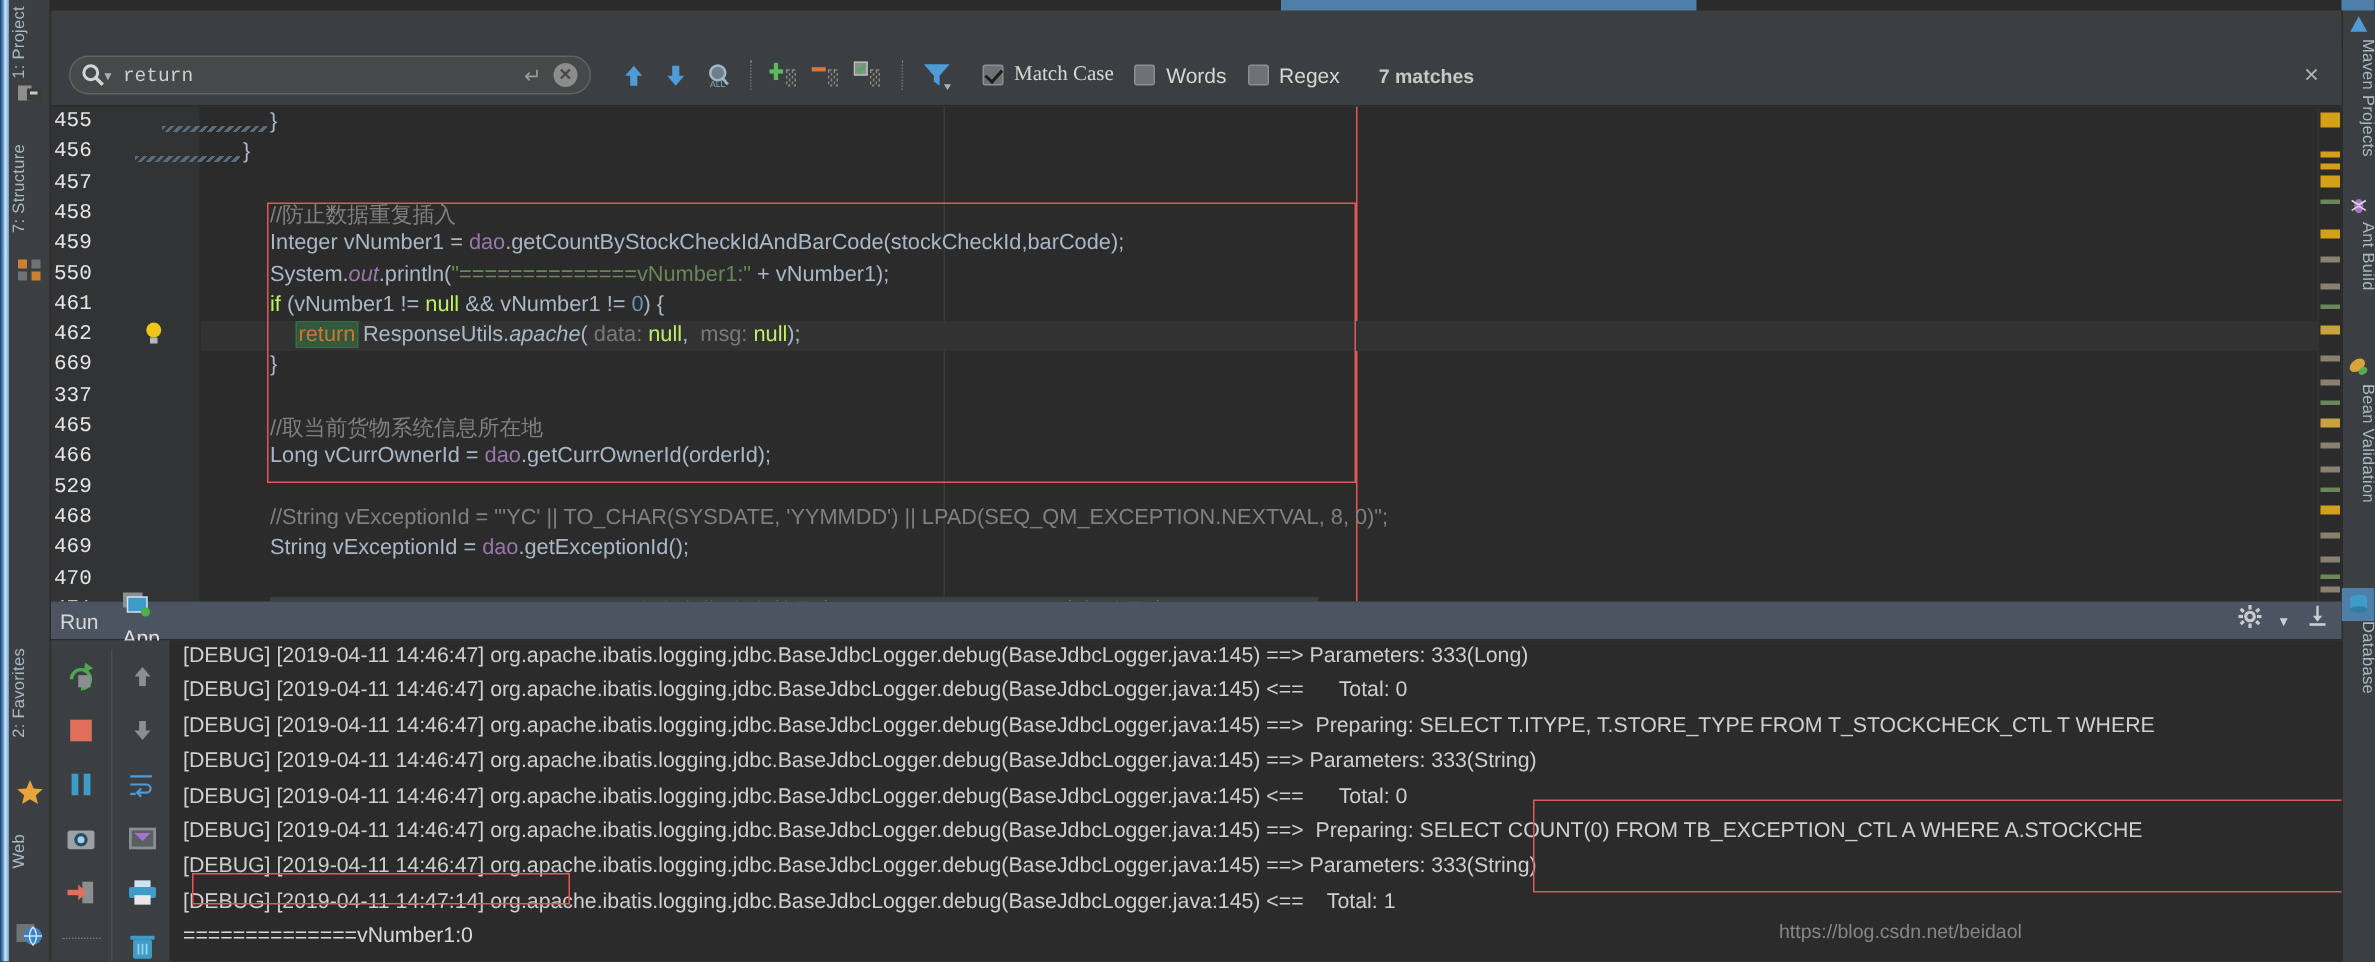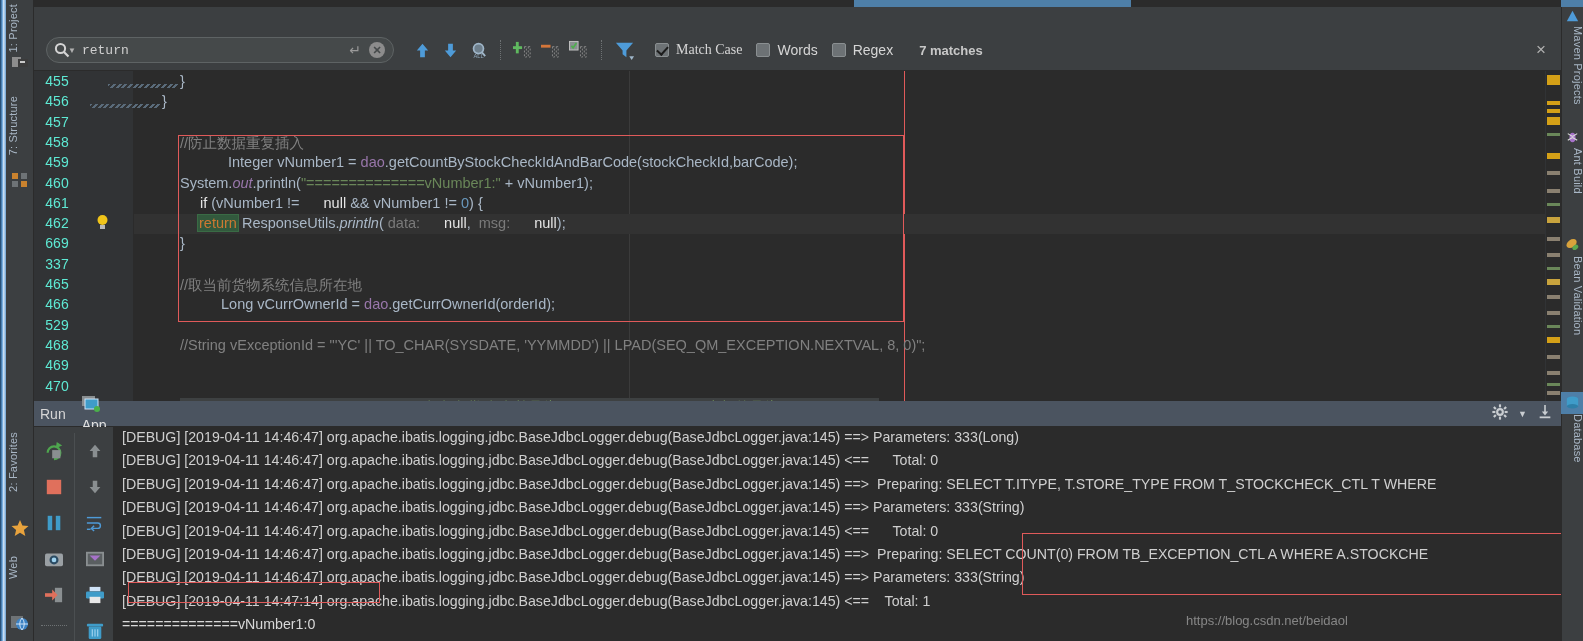--- a/index.html
+++ b/index.html
@@ -100,36 +100,36 @@
   
   .editor {
     position: absolute; left: 34px; top: 71px; right: 22px; height: 330px;
     background: #2b2b2b; overflow: hidden;
   }
   .gutter {
     position: absolute; left: 0; top: 0; width: 88px; height: 100%;
     background: #313335;
   }
   .gutter .num {
-    position: absolute; right: 44px; width: 42px; text-align: center;
-    color: #5eead4; font-size: 14px; font-family: Liberation Sans, sans-serif;
+    position: absolute; right: 44px; width: 42px; text-align: left;
+    color: #e5e5e5; font-size: 14px; font-family: Liberation Mono, monospace;
   }
   .bulb {
     position: absolute; left: 62px; width: 13px; height: 17px;
   }
   .foldcol {
     position: absolute; left: 88px; top: 0; width: 12px; height: 100%;
     background: #313335; border-right: 1px solid #2b2b2b;
   }
   .codearea { position: absolute; left: 100px; top: 0; right: 0; height: 100%; }
   .cline {
     position: absolute; left: 0; white-space: pre; font-size: 14.5px;
     font-family: "Liberation Sans", sans-serif; color: #a9b7c6;
   }
-  .k   { color: #e5e5e5; margin-left: 20px; }          
+  .k   { color: #bef264; }          
   .num2{ color: #6897bb; }          
   .str { color: #6a8759; }          
   .cmt { color: #808080; }          
   .fld { color: #9876aa; }          
   .hint{ color: #7a7a7a; }          
   .mtd-italic { color: #a9b7c6; font-style: italic; }
   .sel { background: #32593d; color:#cc7832; padding:0 1px; outline:1px solid #3a6b45; }
   .caretline { position: absolute; left: 0; right: 0; height: 20px; background: #323232; }
   .redbox {
     position: absolute; border: 1.5px solid #e05a5a; pointer-events: none;
@@ -372,21 +372,21 @@
     <span class="closex">×</span>
   </div>
 
   <div class="editor">
     <div class="gutter" id="gutter">
         <div class="num" style="top: 2px;">455</div>
         <div class="num" style="top: 22.3px;">456</div>
         <div class="num" style="top: 42.6px;">457</div>
         <div class="num" style="top: 62.9px;">458</div>
         <div class="num" style="top: 83.2px;">459</div>
-        <div class="num" style="top: 103.5px;">460</div>
+        <div class="num" style="top: 103.5px;">550</div>
         <div class="num" style="top: 123.8px;">461</div>
         <div class="num" style="top: 144.1px;">462</div>
         <div class="bulb" style="top: 143.1px;"><svg viewBox="0 0 13 17" width="13" height="17">
             <circle cx="6.5" cy="6" r="5" fill="#f0c419"></circle>
             <rect x="4" y="11" width="5" height="4" fill="#b8b8b8"></rect>
           </svg></div>
         <div class="num" style="top: 164.4px;">669</div>
         <div class="num" style="top: 184.7px;">337</div>
         <div class="num" style="top: 205px;">465</div>
         <div class="num" style="top: 225.3px;">466</div>
@@ -397,31 +397,32 @@
         <div class="num" style="top: 326.8px;">471</div>
       </div>
     <div class="foldcol"></div>
     <div class="codearea" id="codearea">
       <div class="vguide" style="left:495px;"></div>
       <div class="vguide-red" style="left:770px;"></div>
     <div class="cline" style="top: 2px; left: 46px;"><span>}</span><span style="position: absolute; left: -72px; top: 11px; width: 70px; height: 4px; background: repeating-linear-gradient(135deg, rgb(90, 107, 122) 0px, rgb(90, 107, 122) 2px, transparent 2px, transparent 4px);"></span></div>
         <div class="cline" style="top: 22.3px; left: 28px;"><span>}</span><span style="position: absolute; left: -72px; top: 11px; width: 70px; height: 4px; background: repeating-linear-gradient(135deg, rgb(90, 107, 122) 0px, rgb(90, 107, 122) 2px, transparent 2px, transparent 4px);"></span></div>
         <div class="cline" style="top: 42.6px; left: 10px;"></div>
         <div class="cline" style="top: 62.9px; left: 46px;"><span class="cmt">//防止数据重复插入</span></div>
-        <div class="cline" style="top: 83.2px; left: 46px; margin-left: 48px;"><span>Integer vNumber1 = </span><span class="fld">dao</span><span>.getCountByStockCheckIdAndBarCode(stockCheckId,barCode);</span></div>
+        <div class="cline" style="top: 83.2px; left: 46px;"><span>Integer vNumber1 = </span><span class="fld">dao</span><span>.getCountByStockCheckIdAndBarCode(stockCheckId,barCode);</span></div>
         <div class="cline" style="top: 103.5px; left: 46px;"><span>System.</span><span class="fld" style="font-style: italic;">out</span><span>.println(</span><span class="str">"==============vNumber1:"</span><span> + vNumber1);</span></div>
         <div class="cline" style="top: 123.8px; left: 46px;"><span class="k">if</span><span> (vNumber1 != </span><span class="k">null</span><span> &amp;&amp; vNumber1 != </span><span class="num2">0</span><span>) {</span></div>
         <div class="caretline" style="top: 143.1px;"></div>
-        <div class="cline" style="top: 144.1px; left: 64px;"><span class="sel">return</span><span> ResponseUtils.</span><span class="mtd-italic" style="font-style: italic;">println</span><span>(</span><span class="hint"> data: </span><span class="k">null</span><span>, </span><span class="hint"> msg: </span><span class="k">null</span><span>);</span></div>
+        <div class="cline" style="top: 144.1px; left: 64px;"><span class="sel">return</span><span> ResponseUtils.</span><span class="mtd-italic" style="font-style: italic;">apache</span><span>(</span><span class="hint"> data: </span><span class="k">null</span><span>, </span><span class="hint"> msg: </span><span class="k">null</span><span>);</span></div>
         <div class="cline" style="top: 164.4px; left: 46px;"><span>}</span></div>
         <div class="cline" style="top: 184.7px; left: 10px;"></div>
         <div class="cline" style="top: 205px; left: 46px;"><span class="cmt">//取当前货物系统信息所在地</span></div>
-        <div class="cline" style="top: 225.3px; left: 46px; padding-left: 41px;"><span>Long vCurrOwnerId = </span><span class="fld">dao</span><span>.getCurrOwnerId(orderId);</span></div>
+        <div class="cline" style="top: 225.3px; left: 46px;"><span>Long vCurrOwnerId = </span><span class="fld">dao</span><span>.getCurrOwnerId(orderId);</span></div>
         <div class="cline" style="top: 245.6px; left: 10px;"></div>
         <div class="cline" style="top: 265.9px; left: 46px;"><span class="cmt">//String vExceptionId = "'YC' || TO_CHAR(SYSDATE, 'YYMMDD') || LPAD(SEQ_QM_EXCEPTION.NEXTVAL, 8, 0)";</span></div>
+        <div class="cline" style="top: 286.2px; left: 46px;"><span>String vExceptionId = </span><span class="fld">dao</span><span>.getExceptionId();</span></div>
         <div class="cline" style="top: 306.5px; left: 10px;"></div>
         <div class="cline" style="top: 326.8px; left: 46px; background: rgb(62, 65, 66); padding-right: 4px;"><span>String exceptionDescription = </span><span class="fld">vCC</span><span> + </span><span class="str">"盘存多货,盘存单号为："</span><span> + stockCheckId + </span><span class="str">";串扫件号为："</span><span> + </span><span class="fld">barCode</span><span>;</span></div>
       </div>
     <div class="redbox" style="left:144px; top:64px; width:726px; height:187px;"></div>
     <div class="markers" id="markers">
         <i style="top: 4px; height: 10px; width: 13px; background: rgb(212, 160, 23);"></i>
         <i style="top: 30px; height: 4px; width: 13px; background: rgb(212, 160, 23);"></i>
         <i style="top: 38px; height: 4px; width: 13px; background: rgb(212, 160, 23);"></i>
         <i style="top: 46px; height: 8px; width: 13px; background: rgb(212, 160, 23);"></i>
         <i style="top: 62px; height: 3px; width: 13px; background: rgb(106, 135, 89);"></i>

